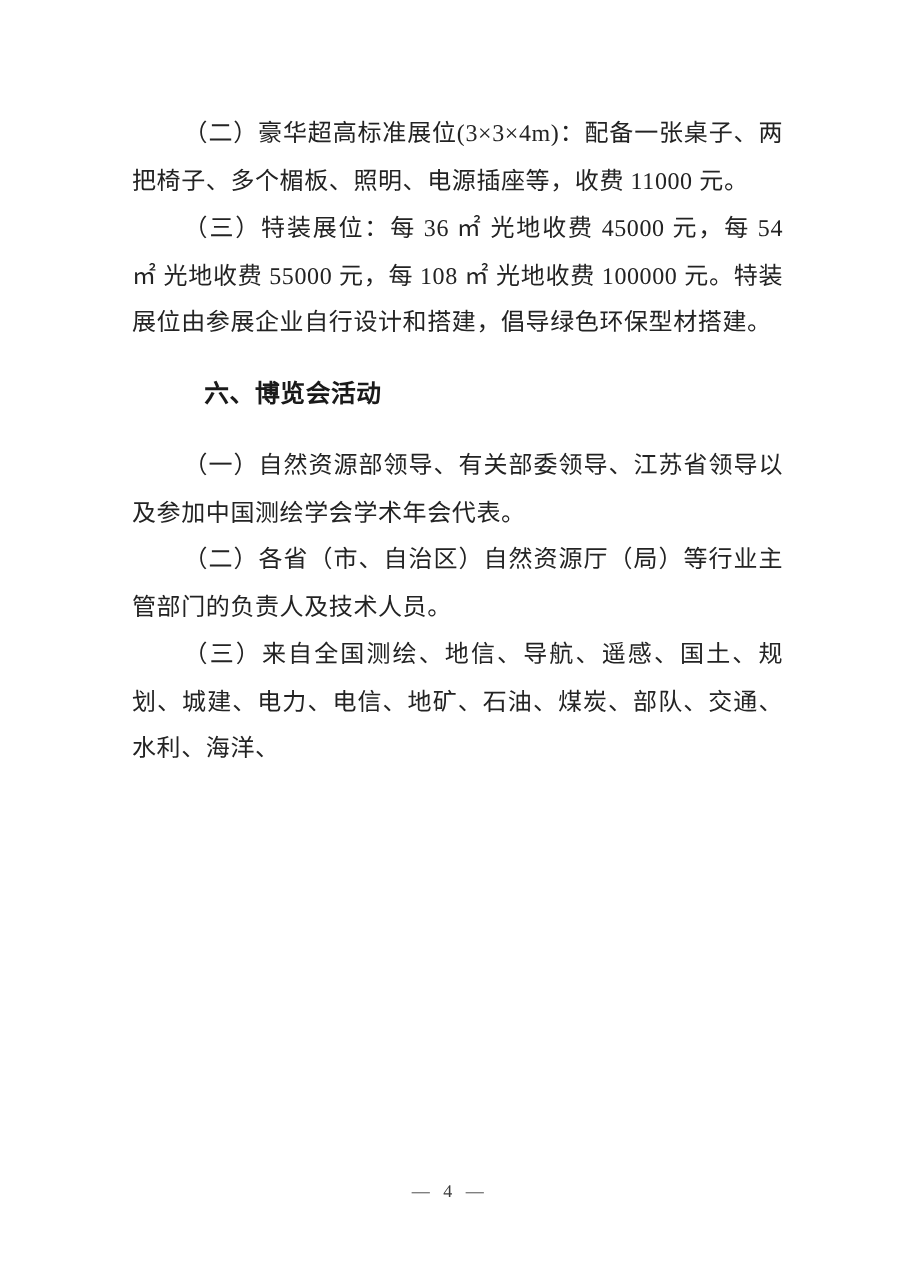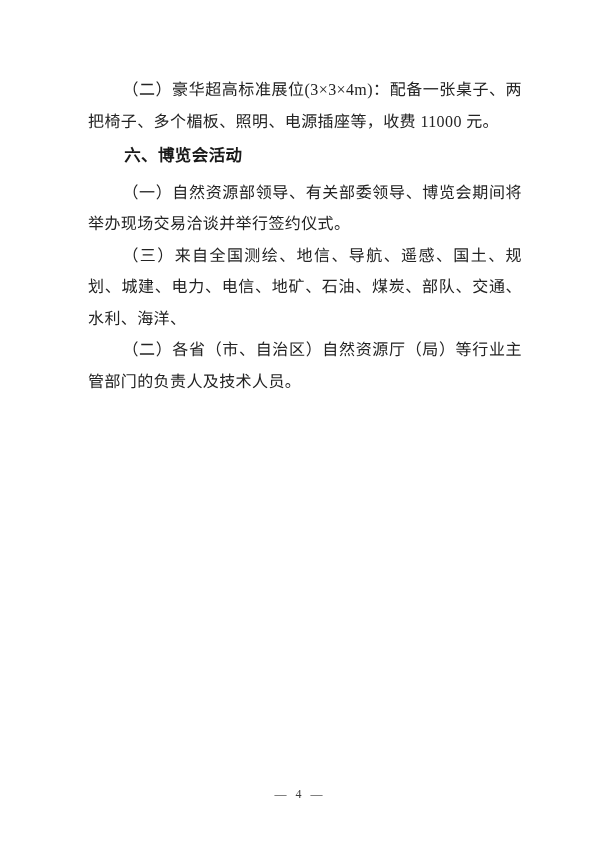--- a/index.html
+++ b/index.html
@@ -27,22 +27,22 @@
     margin: 0;
     font-size: 16px;
     line-height: 31.5px;
     text-align: justify;
     text-justify: inter-character;
     text-indent: 2.15em;
     letter-spacing: 0.4px;
     word-break: break-all;
   }
   .heading {
-    margin: 4px;
-    font-family: Liberation Mono, monospace;
+    margin: 16px;
+    font-family: Liberation Sans, sans-serif;
     font-weight: bold;
     font-size: 16.5px;
     line-height: 31.5px;
     text-indent: 1.95em;
     letter-spacing: 0.4px;
     color: #1a1a1a;
   }
   .footer {
     position: absolute;
     left: 0;
@@ -53,19 +53,20 @@
     letter-spacing: 3px;
     color: #3a3a3a;
   }
 </style>
 </head>
 <body>
 
 <div class="page">
   <div class="content">
     <p class="para">（二）豪华超高标准展位(3×3×4m)：配备一张桌子、两把椅子、多个楣板、照明、电源插座等，收费 11000 元。</p>
+    <p class="para">（三）特装展位：每 36 ㎡ 光地收费 45000 元，每 54 ㎡ 光地收费 55000 元，每 108 ㎡ 光地收费 100000 元。特装展位由参展企业自行设计和搭建，倡导绿色环保型材搭建。</p>
     <h2 class="heading">六、博览会活动</h2>
-    <p class="para">（一）自然资源部领导、有关部委领导、博览会期间将举办现场交易洽谈并举行签约仪式。</p>
+    <p class="para">（一）自然资源部领导、有关部委领导、江苏省领导以及参加中国测绘学会学术年会代表。</p>
+    <p class="para">（二）各省（市、自治区）自然资源厅（局）等行业主管部门的负责人及技术人员。</p>
     <p class="para">（三）来自全国测绘、地信、导航、遥感、国土、规划、城建、电力、电信、地矿、石油、煤炭、部队、交通、水利、海洋、</p>
-    <p class="para">（二）各省（市、自治区）自然资源厅（局）等行业主管部门的负责人及技术人员。</p>
   </div>
   <div class="footer">— 4 —</div>
 </div>
 
 </body></html>

